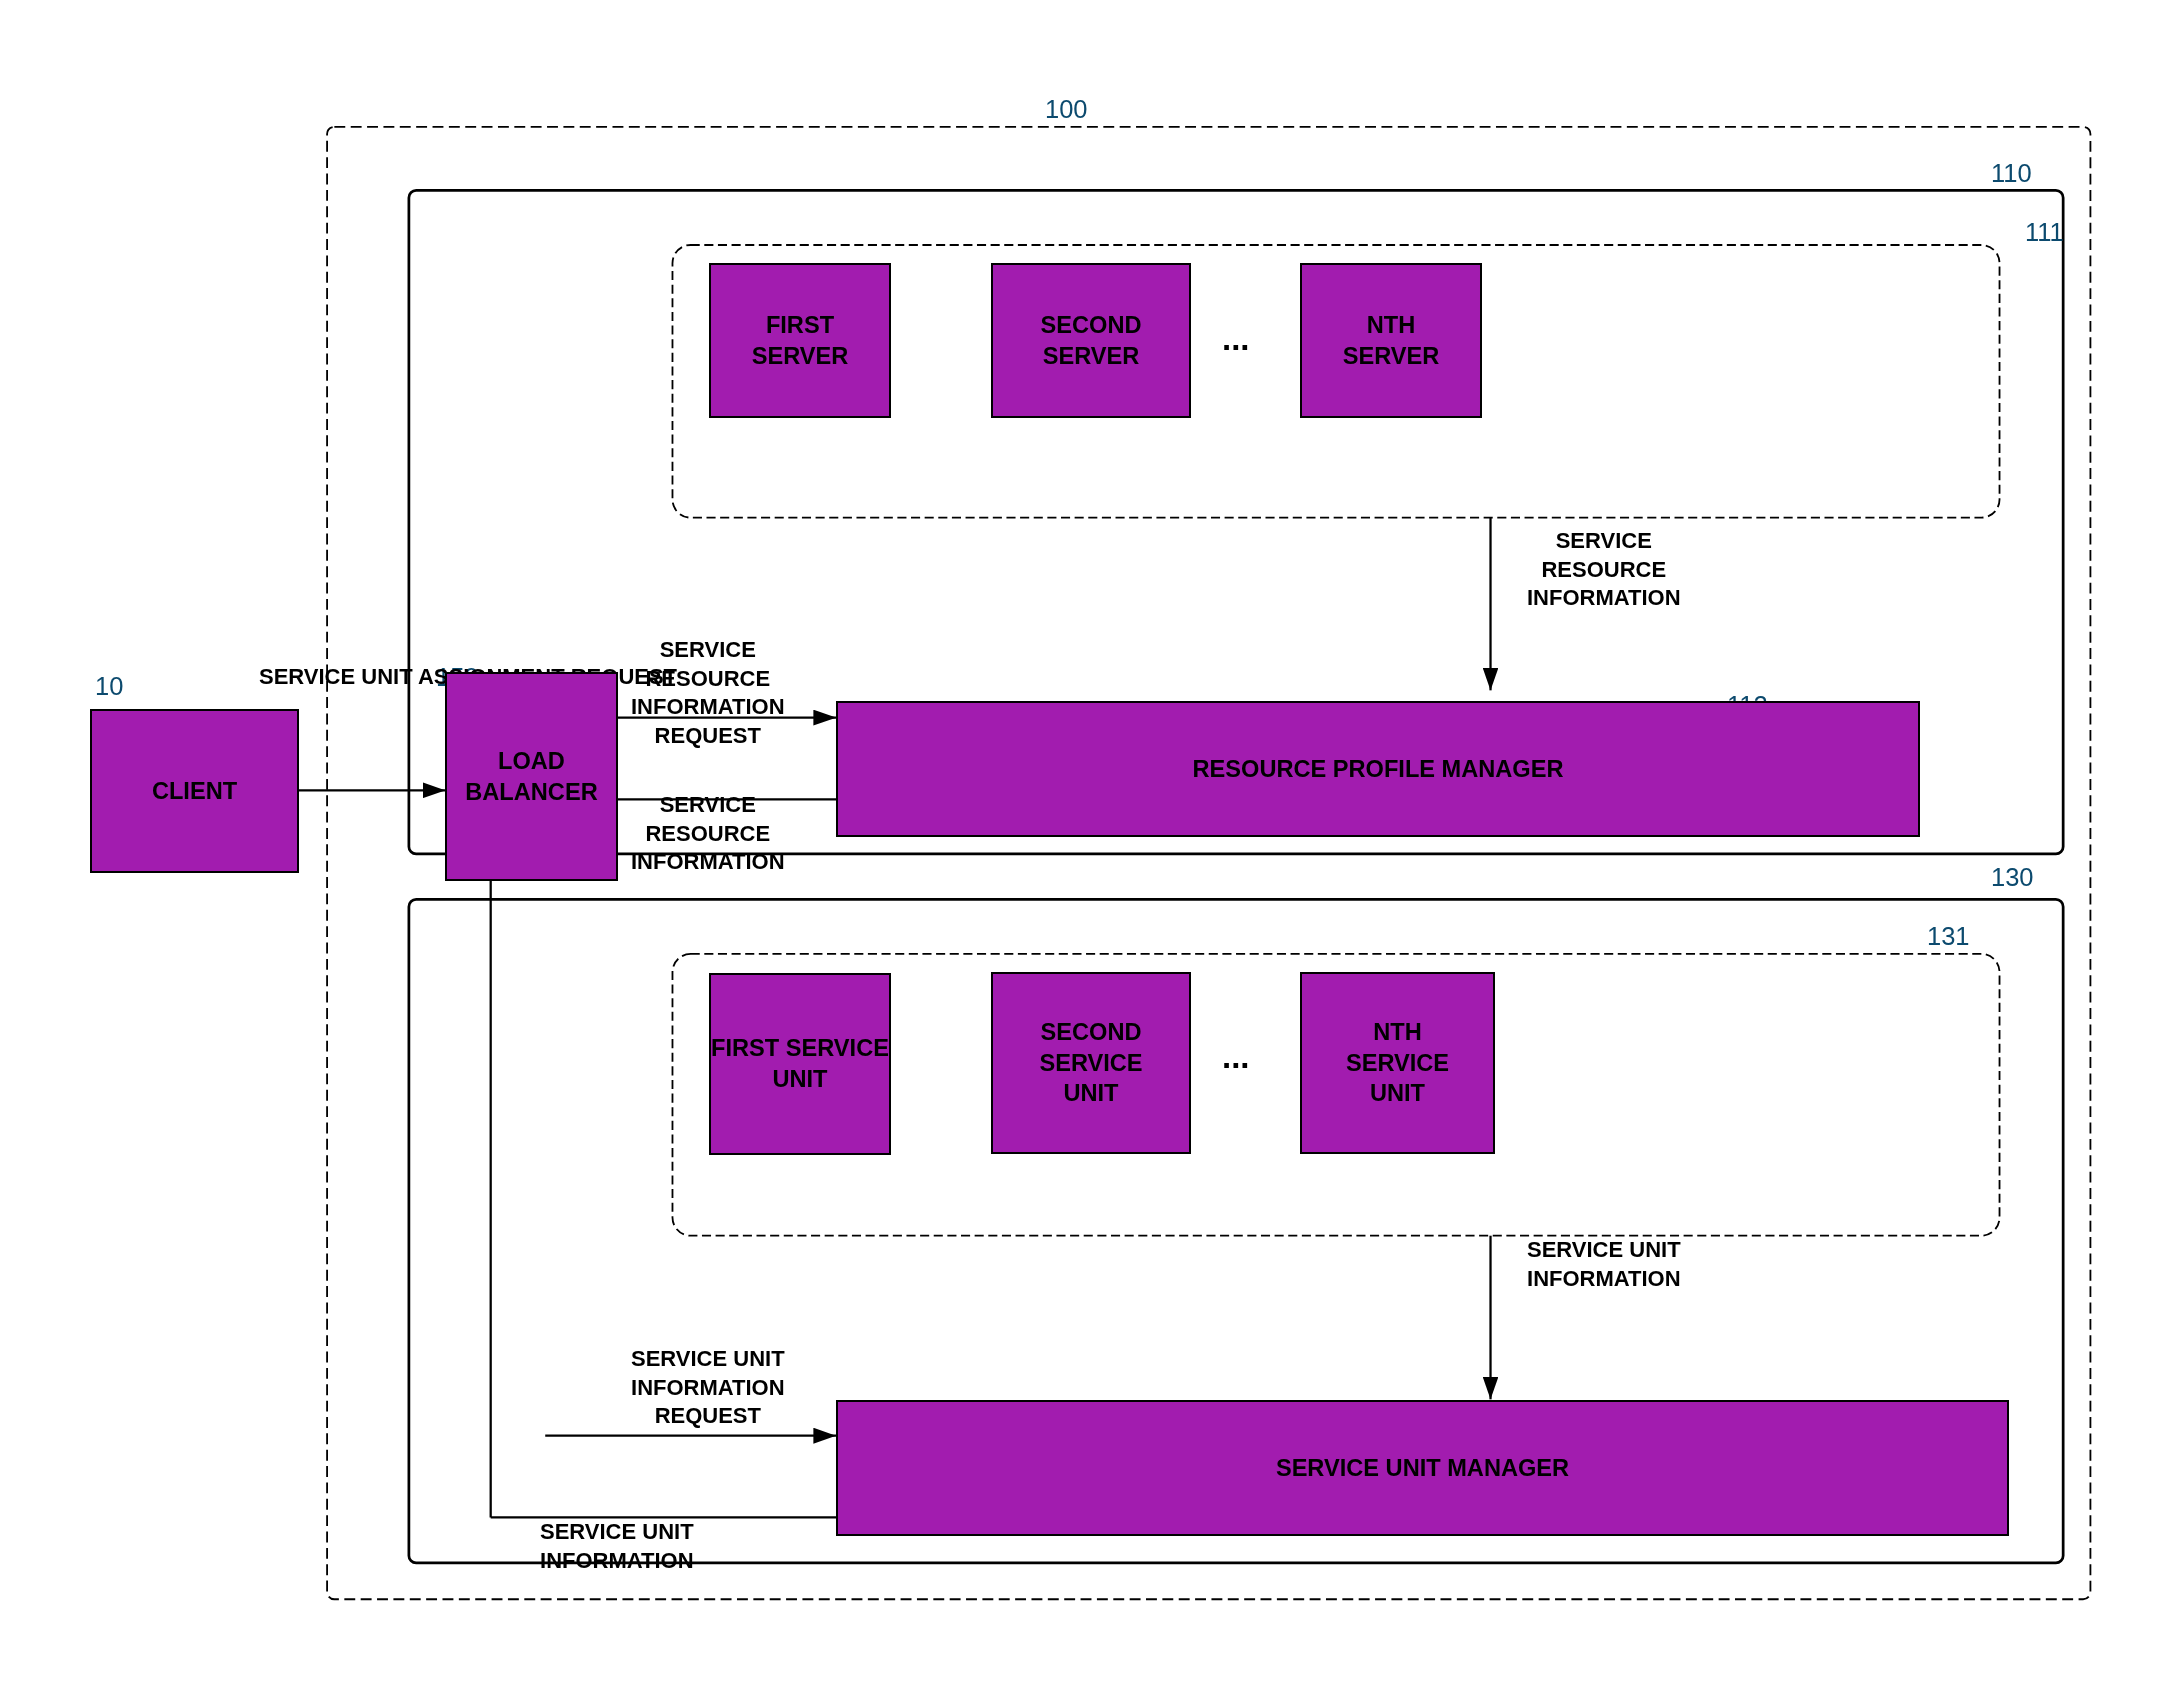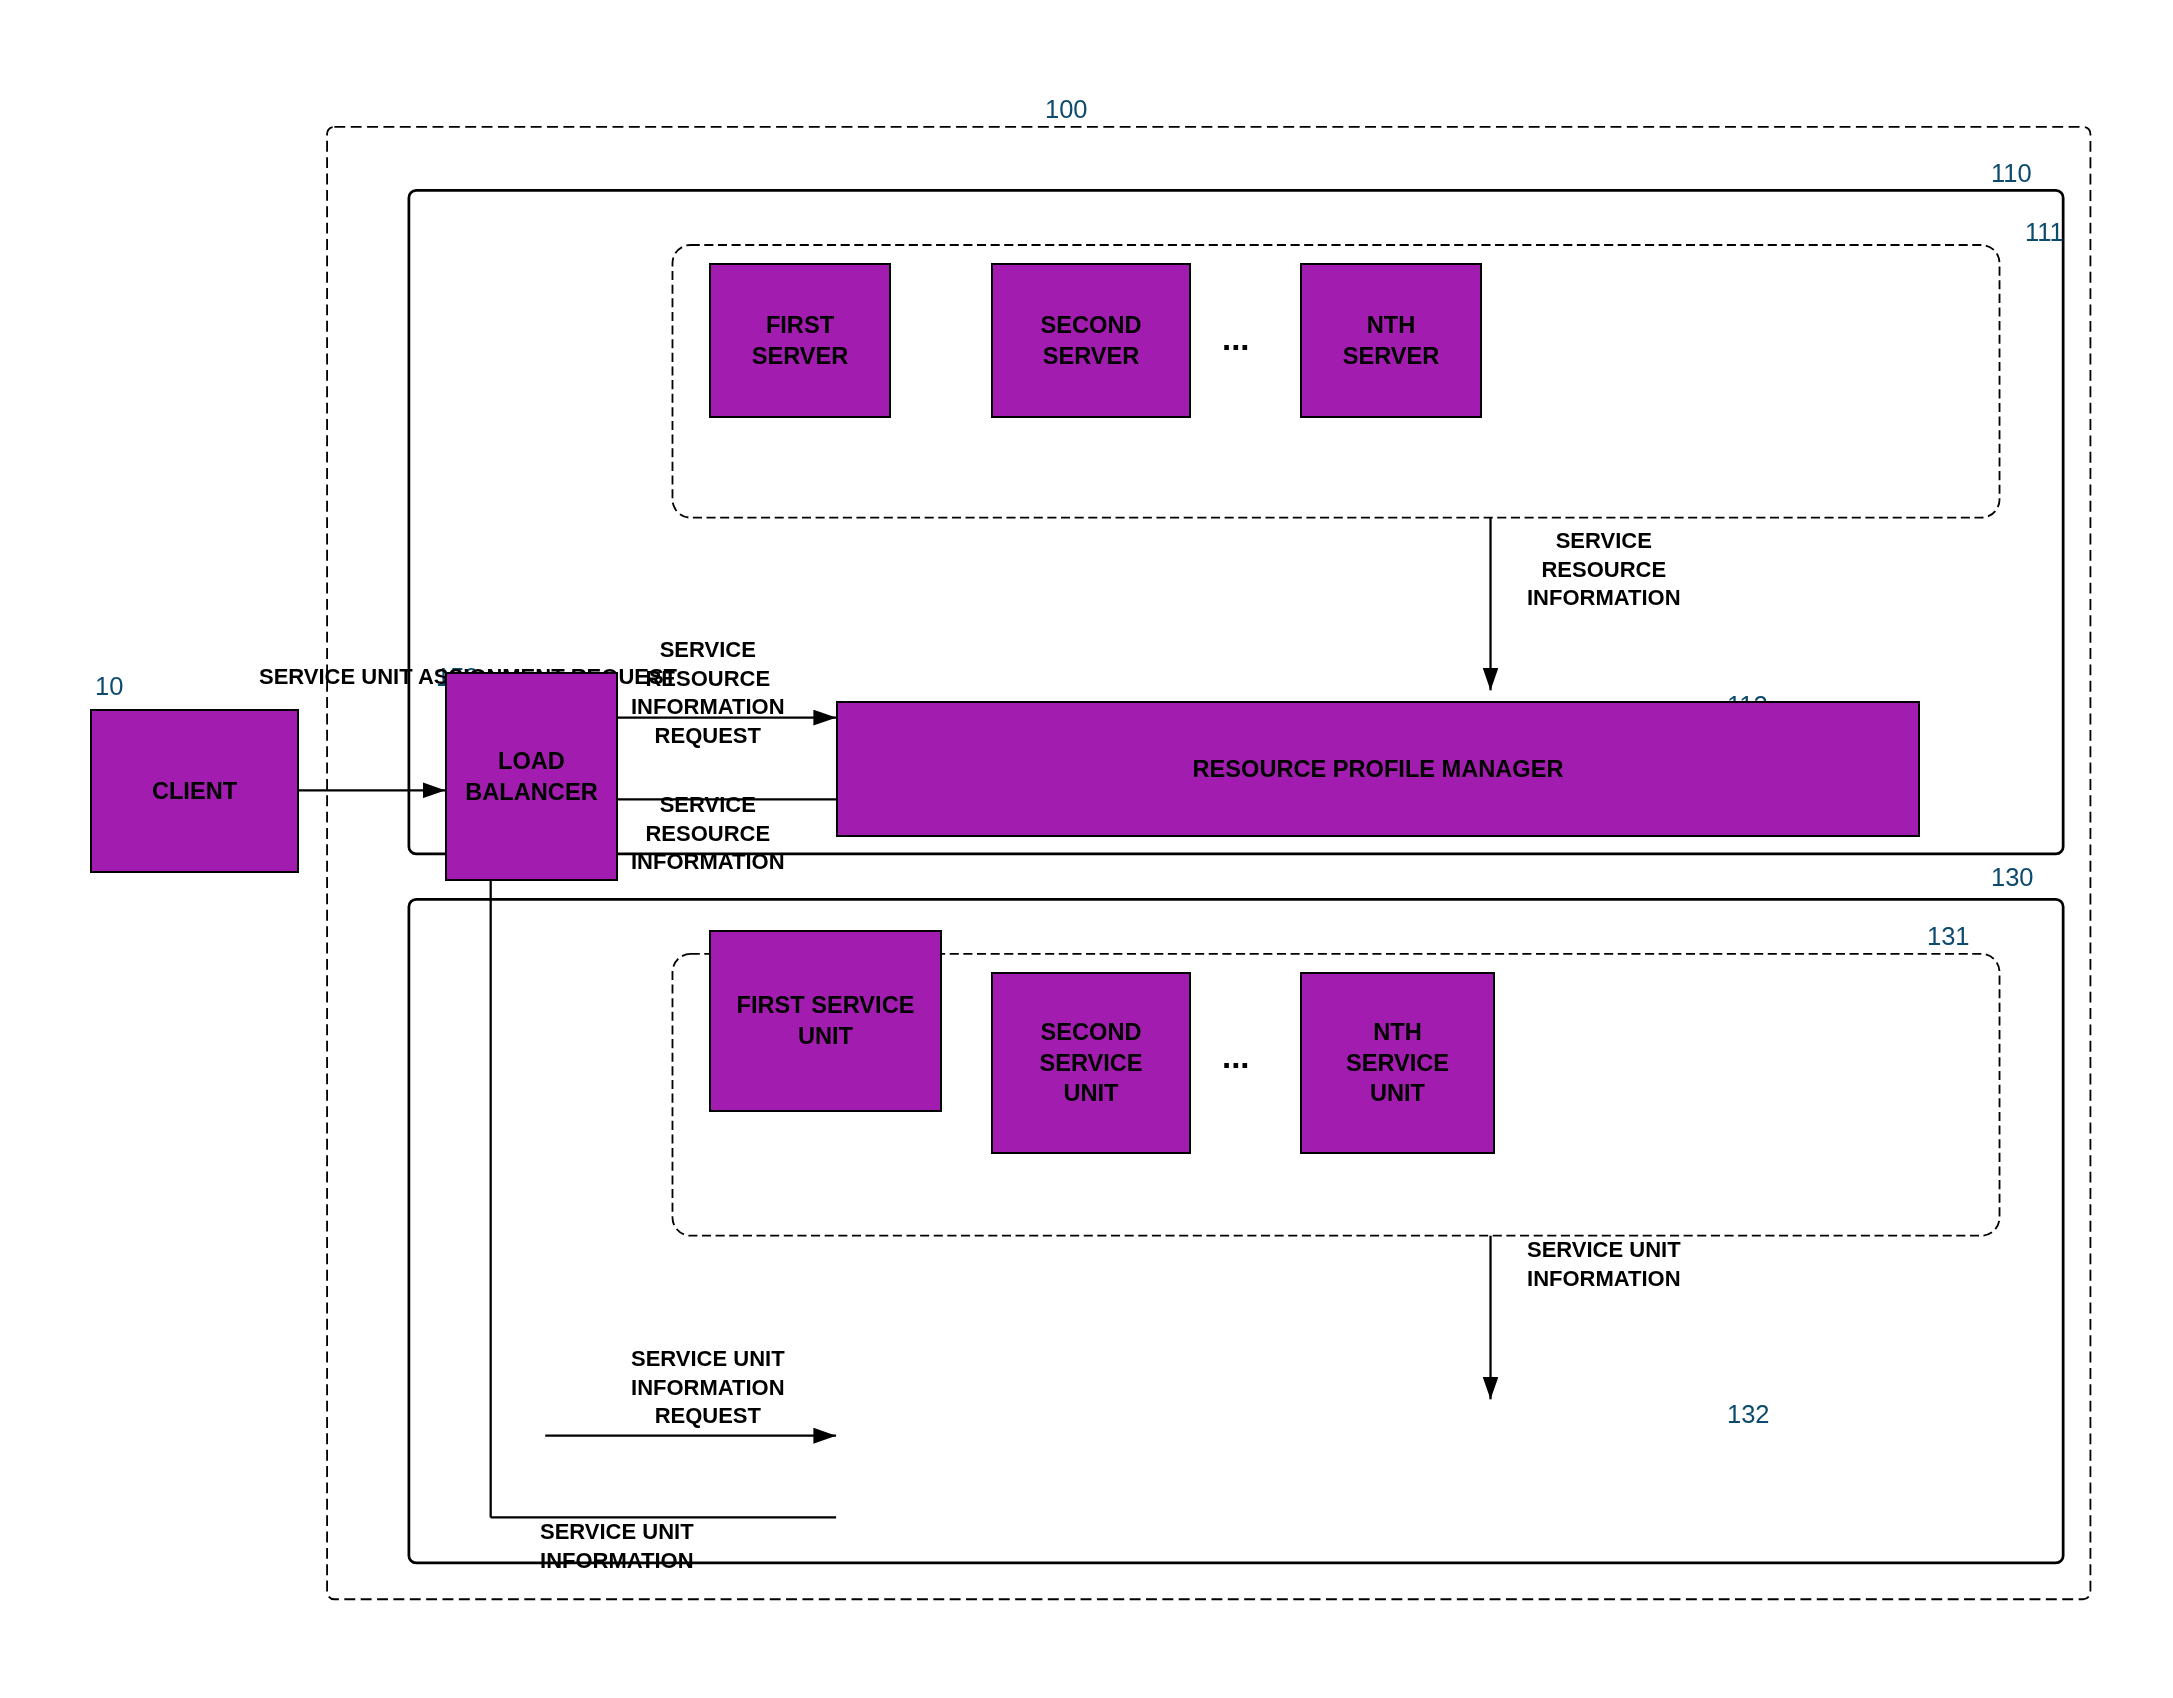--- a/index.html
+++ b/index.html
@@ -160,37 +160,40 @@
   <div class="box box-solid" style="left:1255px; top:218px; width:182px; height:155px;">
     <span class="box-text">NTH<br>SERVER</span>
   </div>
 
   <div class="arrow-label" style="left:1482px; top:482px;">SERVICE<br>RESOURCE<br>INFORMATION</div>
 
   <div class="box box-solid" style="left:791px; top:656px; width:1084px; height:136px;">
     <span class="box-text">RESOURCE PROFILE MANAGER</span>
   </div>
 
-  <div class="box box-solid" style="left:664px; top:885px; width:233px; height:182px;">
+  <div class="box box-solid" style="left:664px; top:928px; width:182px; height:182px;">
     <span class="box-text">FIRST
 SERVICE
 UNIT</span>
   </div>
 
   <div class="box box-solid" style="left:946px; top:927px; width:200px; height:182px;">
     <span class="box-text">SECOND<br>SERVICE<br>UNIT</span>
   </div>
 
   <div class="arrow-label" style="left:1177px; top:991px; font-size:33px;">...</div>
 
   <div class="box box-solid" style="left:1255px; top:927px; width:195px; height:182px;">
     <span class="box-text">NTH<br>SERVICE<br>UNIT</span>
   </div>
 
   <div class="arrow-label" style="left:1482px; top:1191px;">SERVICE UNIT<br>INFORMATION</div>
 
+  <div class="box box-solid" style="left:791px; top:1355px; width:1173px; height:136px;">
+    <span class="box-text">SERVICE UNIT MANAGER</span>
+  </div>
 
   <div class="arrow-label" style="left:586px; top:1300px;">SERVICE UNIT<br>INFORMATION<br>REQUEST</div>
 
   <div class="arrow-label" style="left:495px; top:1473px;">SERVICE UNIT<br>INFORMATION</div>
 
 </div>
 
 
 </body></html>

